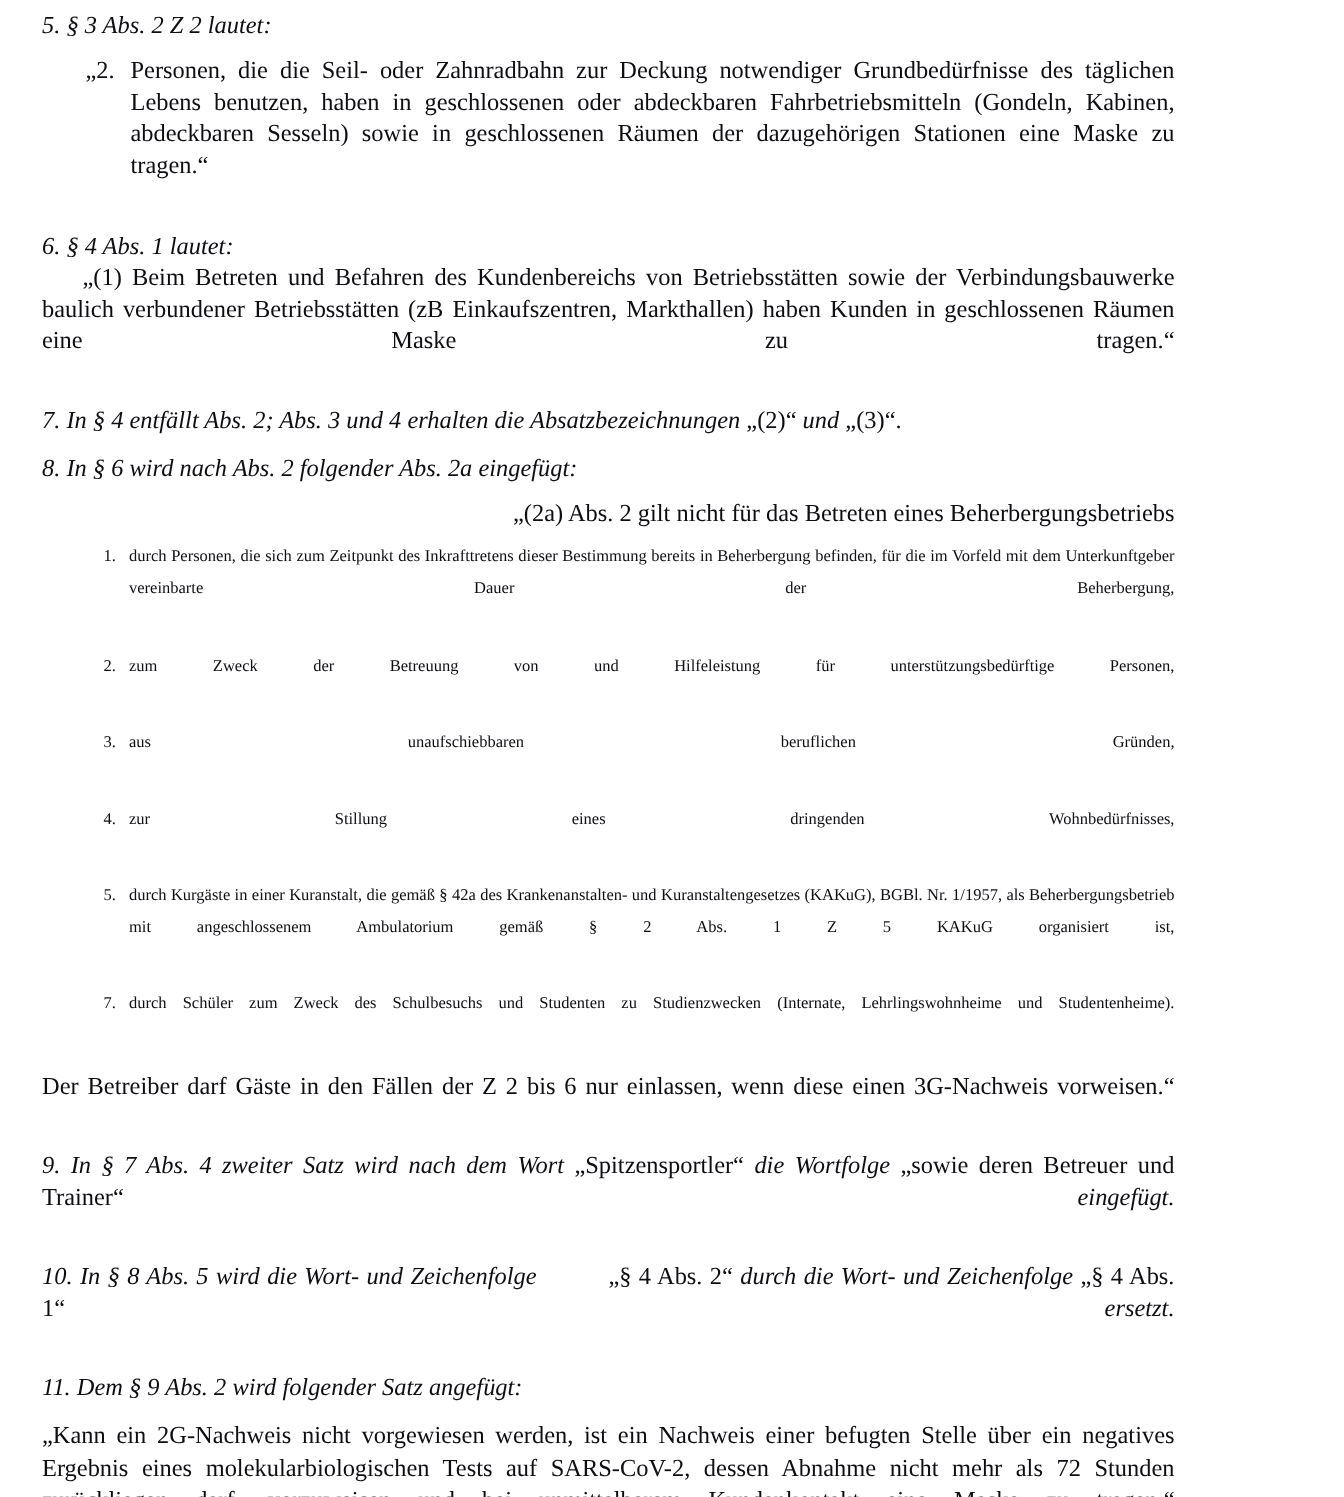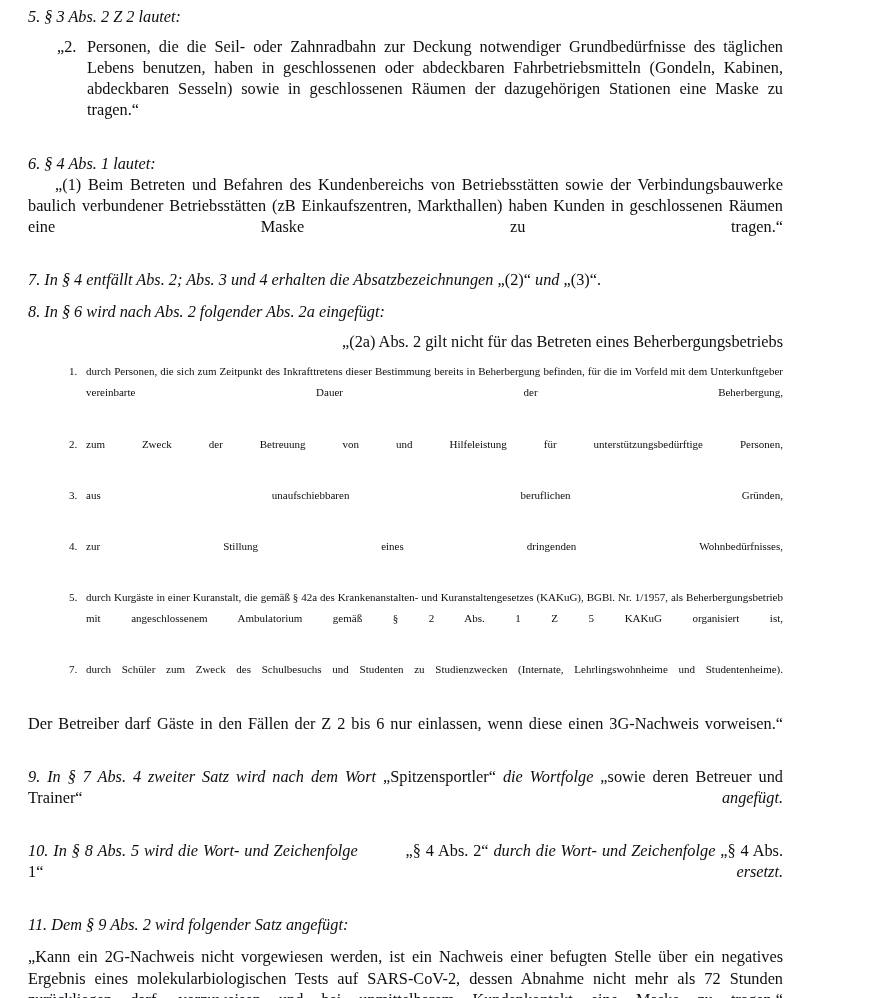--- a/index.html
+++ b/index.html
@@ -142,21 +142,21 @@
     <li><span class="num">1.</span><span>durch Personen, die sich zum Zeitpunkt des Inkrafttretens dieser Bestimmung bereits in Beherbergung befinden, für die im Vorfeld mit dem Unterkunftgeber vereinbarte Dauer der Beherbergung,</span></li>
     <li><span class="num">2.</span><span>zum Zweck der Betreuung von und Hilfeleistung für unterstützungsbedürftige Personen,</span></li>
     <li><span class="num">3.</span><span>aus unaufschiebbaren beruflichen Gründen,</span></li>
     <li><span class="num">4.</span><span>zur Stillung eines dringenden Wohnbedürfnisses,</span></li>
     <li><span class="num">5.</span><span>durch Kurgäste in einer Kuranstalt, die gemäß § 42a des Krankenanstalten- und Kuranstaltengesetzes (KAKuG), BGBl. Nr. 1/1957, als Beherbergungsbetrieb mit angeschlossenem Ambulatorium gemäß § 2 Abs. 1 Z 5 KAKuG organisiert ist,</span></li>
     <li><span class="num">7.</span><span>durch Schüler zum Zweck des Schulbesuchs und Studenten zu Studienzwecken (Internate, Lehrlingswohnheime und Studentenheime).</span></li>
   </ol>
 
   <p class="para closing">Der Betreiber darf Gäste in den Fällen der Z 2 bis 6 nur einlassen, wenn diese einen 3G-Nachweis vorweisen.“</p>
 
-  <p class="para quote-flush" style="font-style:italic;"><span>9. In § 7 Abs. 4 zweiter Satz wird nach dem Wort </span><span class="upright">„Spitzensportler“</span><span> die Wortfolge </span><span class="upright">„sowie deren Betreuer und Trainer“</span><span> angefügt.</span></p>
+  <p class="para quote-flush" style="font-style:italic;"><span>9. In § 7 Abs. 4 zweiter Satz wird nach dem Wort </span><span class="upright">„Spitzensportler“</span><span> die Wortfolge </span><span class="upright">„sowie deren Betreuer und Trainer“</span><span> eingefügt.</span></p>
 
   <p class="para quote-flush" style="font-style:italic;"><span>10. In § 8 Abs. 5 wird die Wort- und Zeichenfolge </span><span class="upright nb">„§ 4 Abs. 2“</span><span> durch die Wort- und Zeichenfolge </span><span class="upright">„§ 4 Abs. 1“</span><span> ersetzt.</span></p>
 
   <p class="para heading">11. Dem § 9 Abs. 2 wird folgender Satz angefügt:</p>
 
   <p class="para quote-flush">„Kann ein 2G-Nachweis nicht vorgewiesen werden, ist ein Nachweis einer befugten Stelle über ein negatives Ergebnis eines molekularbiologischen Tests auf SARS-CoV-2, dessen Abnahme nicht mehr als 72 Stunden zurückliegen darf, vorzuweisen und bei unmittelbarem Kundenkontakt eine Maske zu tragen.“</p>
 
 </div>
 
 </body></html>

